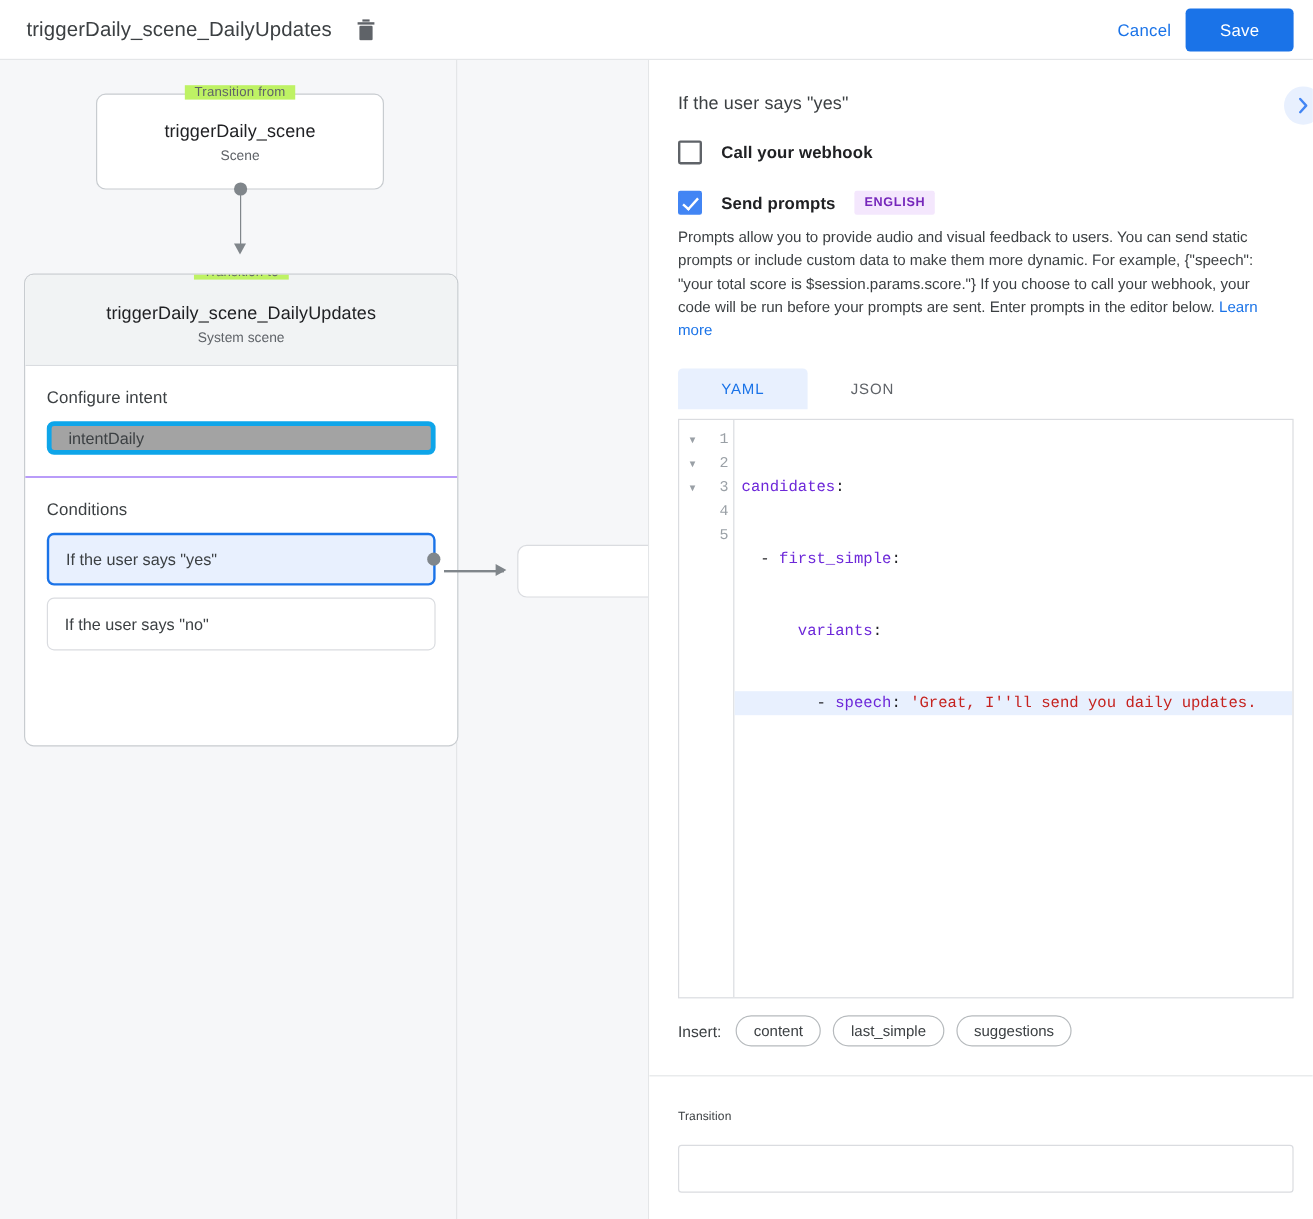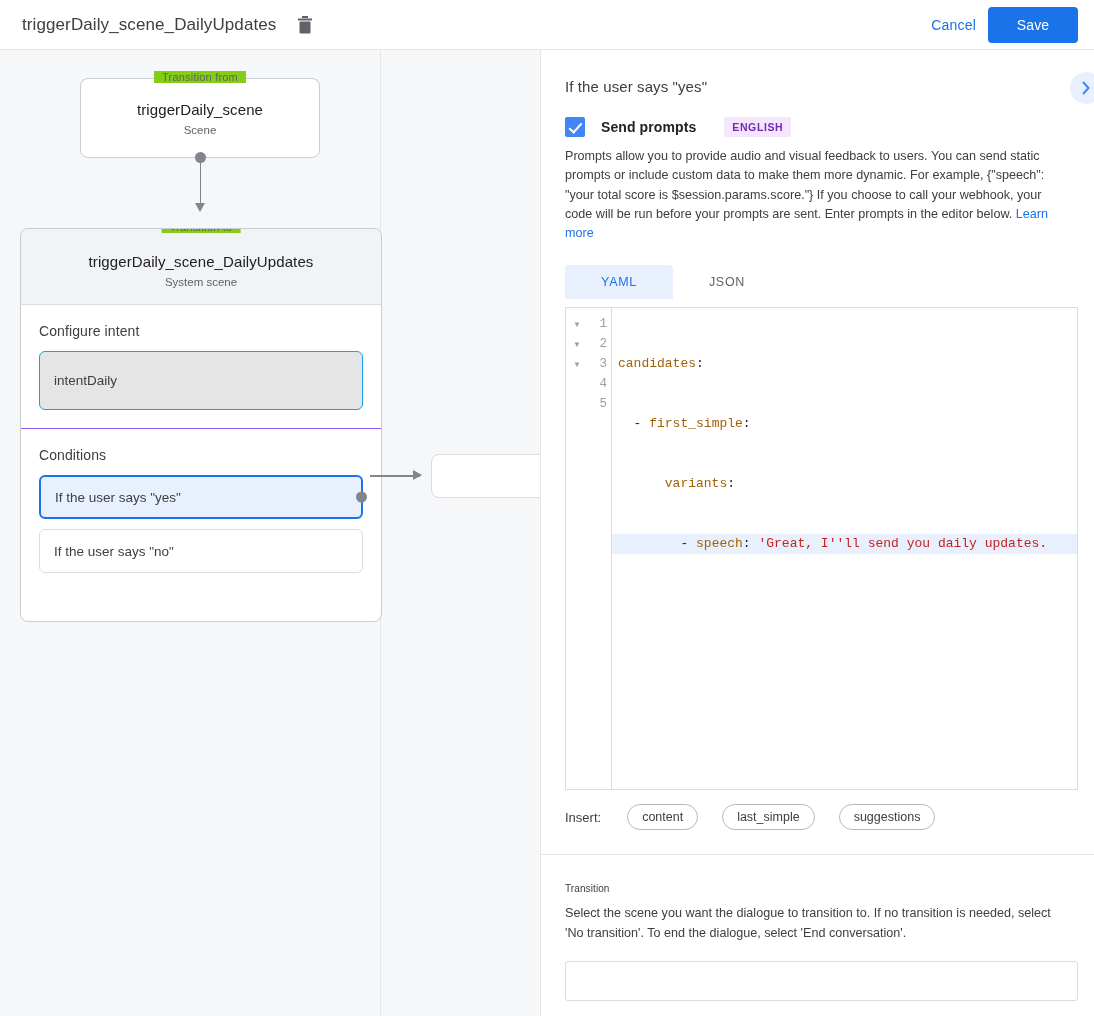--- a/index.html
+++ b/index.html
@@ -67,21 +67,21 @@
   
   .flow-card {
     position: absolute;
     border: 1px solid #c8ccd0;
     border-radius: 8px;
     background: #ffffff;
   }
   .flow-legend {
     position: absolute;
     top: -8px;
-    background: #84cc16;
+    background: #bef264;
     padding: 0 8px;
     font-size: 11px;
     color: #5f6368;
     letter-spacing: .2px;
     white-space: nowrap;
   }
   .card-from {
     left: 80px; top: 28px; width: 240px; height: 80px;
   }
   .card-from .flow-legend { left: 50%; transform: translateX(-50%); }
@@ -143,22 +143,22 @@
   .to-header .card-title { margin-top: 0; font-size: 15px; }
   .section {
     padding: 18px 18px 18px 18px;
   }
   .section + .section { border-top: 1px solid #8b5cf6; }
   .section-label {
     font-size: 14px; color: #3c4043; margin-bottom: 12px;
     letter-spacing: .1px;
   }
   .intent-box {
-    border: 1px solid #0ea5e9; border-radius: 6px;
-    background: #e5e5e5; height: 59px;
+    border: 4px solid #0ea5e9; border-radius: 6px;
+    background: #a3a3a3; height: 28px;
     display: flex; align-items: center;
     padding: 0 14px;
     font-size: 13.5px; color: #3c4043;
     cursor: pointer;
   }
   .cond-box {
     border: 1px solid #dadce0; border-radius: 6px;
     background: #fff; height: 44px;
     display: flex; align-items: center;
     padding: 0 14px;
@@ -238,21 +238,21 @@
     border: solid #fff;
     border-width: 0 2px 2px 0;
     transform: rotate(42deg);
   }
   .check-label {
     margin-left: 16px;
     font-size: 14px; color: #202124; font-weight: bold;
     letter-spacing: .1px;
   }
   .lang-badge {
-    margin-left: 28px;
+    margin-left: 16px;
     background: #f4e7fd;
     color: #7627bb;
     font-size: 10.5px;
     font-weight: bold;
     letter-spacing: .6px;
     padding: 4px 8px;
     border-radius: 2px;
   }
   .desc {
     margin-top: 10px;
@@ -312,27 +312,27 @@
     padding-top: 6px;
     font-family: "Liberation Mono", monospace;
     font-size: 13px;
     line-height: 20px;
     white-space: pre;
     overflow: hidden;
     color: #202124;
   }
   .ed-code .cl { height: 20px; padding-left: 6px; }
   .ed-code .cl.hl { background: #e8f0fe; }
-  .tok-key { color: #a16207; margin-top: 28px; }
+  .tok-key { color: #6d28d9; margin-top: 28px; }
   .tok-str { color: #c5221f; }
   .tok-punc { color: #202124; }
 
   
   .insert-row {
-    display: flex; align-items: center; margin-top: 14px; gap: 24px;
+    display: flex; align-items: center; margin-top: 14px; gap: 10px;
   }
   .insert-label { font-size: 13px; color: #3c4043; margin-right: 2px; }
   .chip {
     border: 1px solid #b6babd;
     border-radius: 14px;
     height: 26px;
     padding: 0 14px;
     display: flex; align-items: center;
     font-size: 12.5px; color: #3c4043;
     background: #fff; cursor: pointer;
@@ -429,20 +429,24 @@
 <div class="panel">
   <div class="panel-section" style="position:relative;">
 
     <div class="panel-title">If the user says "yes"</div>
     <button class="chevron-btn">
       <svg width="14" height="14" viewBox="0 0 14 14">
         <path d="M4.5 1.5 L9.5 7 L4.5 12.5" stroke="#4285f4" stroke-width="2" fill="none" stroke-linecap="round" stroke-linejoin="round"></path>
       </svg>
     </button>
 
+    <div class="check-row">
+      <div class="cbox"></div>
+      <div class="check-label">Call your webhook</div>
+    </div>
 
     <div class="check-row">
       <div class="cbox checked"></div>
       <div class="check-label">Send prompts</div>
       <div class="lang-badge">ENGLISH</div>
     </div>
 
     <div class="desc"><span>Prompts allow you to provide audio and visual feedback to users. You can send static prompts or include custom data to make them more dynamic. For example, {"speech": "your total score is $session.params.score."} If you choose to call your webhook, your code will be run before your prompts are sent. Enter prompts in the editor below. </span><a class="link">Learn more</a></div>
 
     <div class="tabs">
@@ -477,20 +481,19 @@
     <div class="insert-row">
       <div class="insert-label">Insert:</div>
       <div class="chip">content</div>
       <div class="chip">last_simple</div>
       <div class="chip">suggestions</div>
     </div>
 
     <div class="hr"></div>
 
     <div class="trans-title">Transition</div>
-    <div class="trans-desc">Select the scene you want the dialogue to transition to. If no transition is needed, select 'No transition'. To end the dialogue, select 'End conversation'.</div>
     <div class="select-box">
       
       
     </div>
 
   </div>
 </div>
 
 </body></html>

